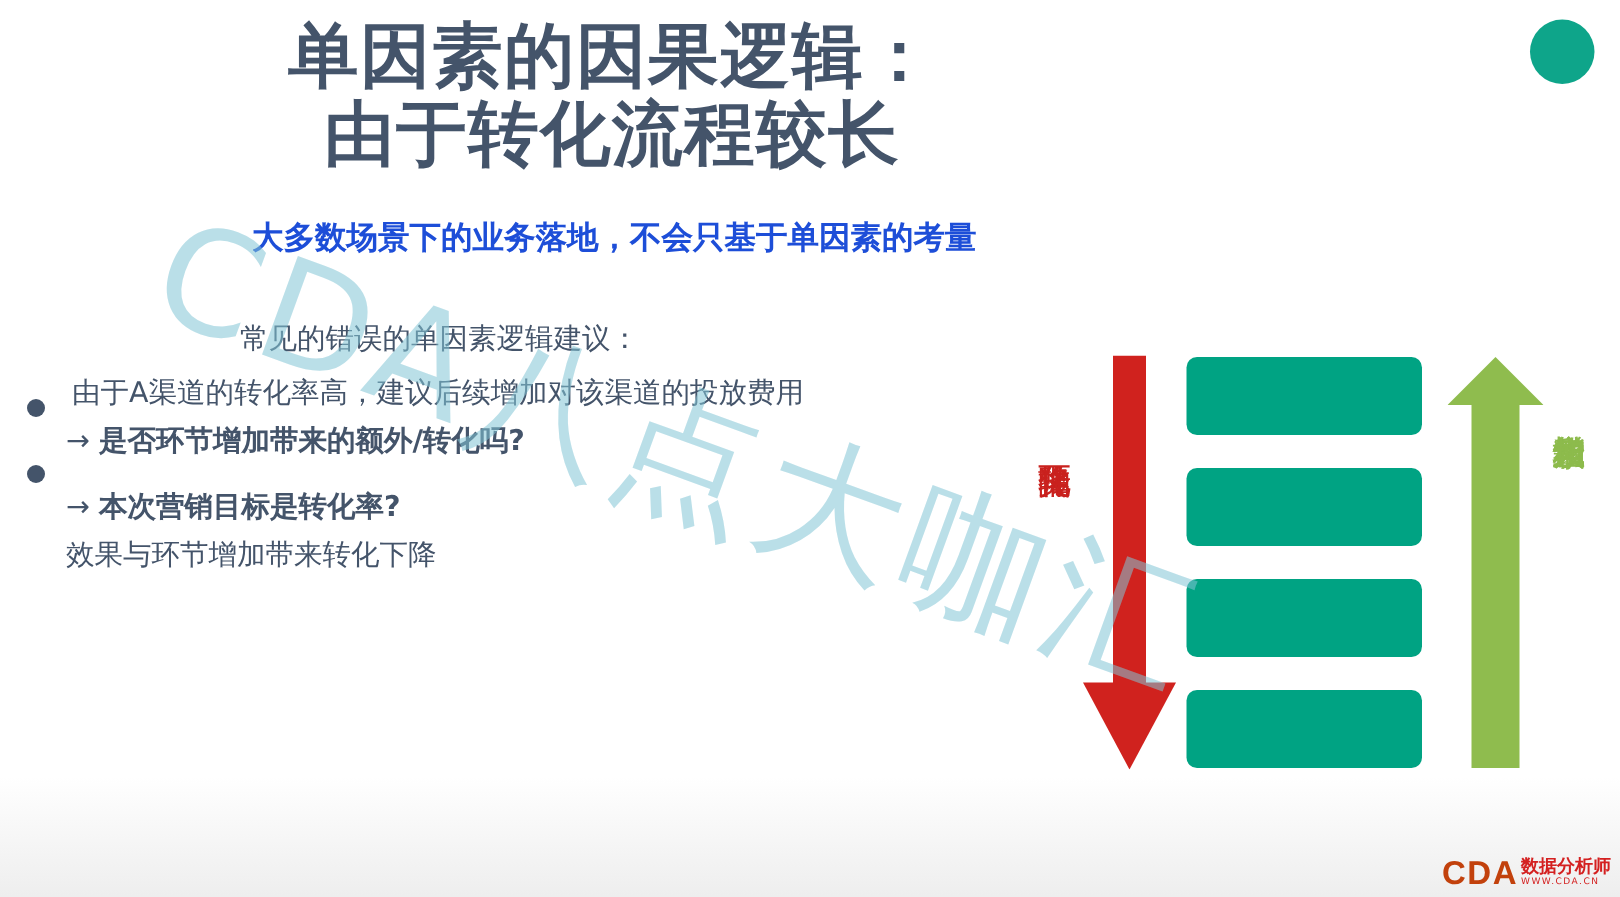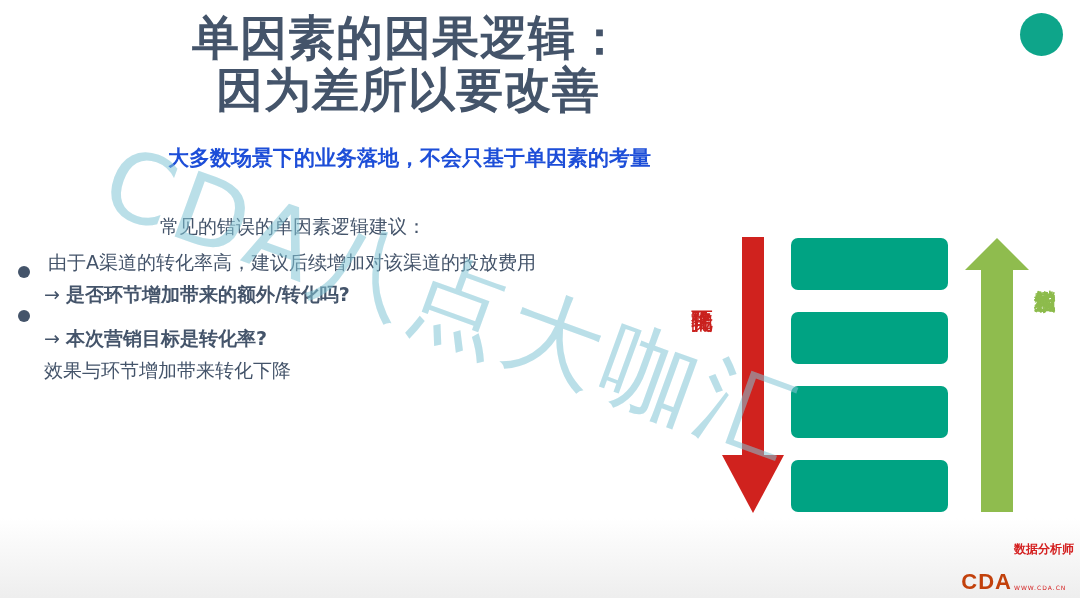--- a/index.html
+++ b/index.html
@@ -67,32 +67,32 @@
     writing-mode: vertical-rl; text-orientation: upright;
   }
   .logo {
     position: absolute; right: 6px; bottom: 6px; z-index: 3;
     display: flex; align-items: flex-end;
   }
   .logo-cda {
     font-family: "Liberation Sans", sans-serif; font-weight: bold; color: #c2410c;
     font-size: 22px; letter-spacing: 1px; line-height: 20px;
   }
-  .logo-right { display: flex; flex-direction: column; margin-left: 2px; gap: 28px; }
+  .logo-right { display: flex; flex-direction: column; margin-left: 2px; }
   .logo-cn { font-size: 12px; font-weight: bold; color: #d42020; line-height: 13px; }
   .logo-url { font-size: 6px; color: #d42020; letter-spacing: 1px; line-height: 8px; }
 </style>
 </head>
 <body>
 
 <div class="bottom-shade"></div>
 
 <div class="title">
   <div>单因素的因果逻辑：</div>
-  <div>因为差所以要改善</div>
+  <div>由于转化流程较长</div>
 </div>
 
 <div class="corner-dot"></div>
 
 <div class="subtitle">大多数场景下的业务落地，不会只基于单因素的考量</div>
 
 <div class="content">
   <div class="intro">常见的错误的单因素逻辑建议：</div>
 
   <div class="bullet-line">

